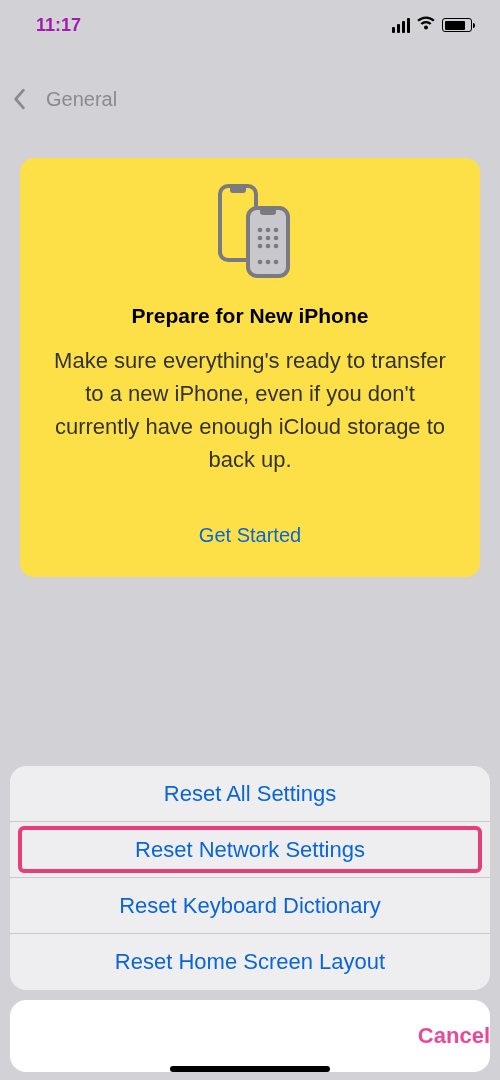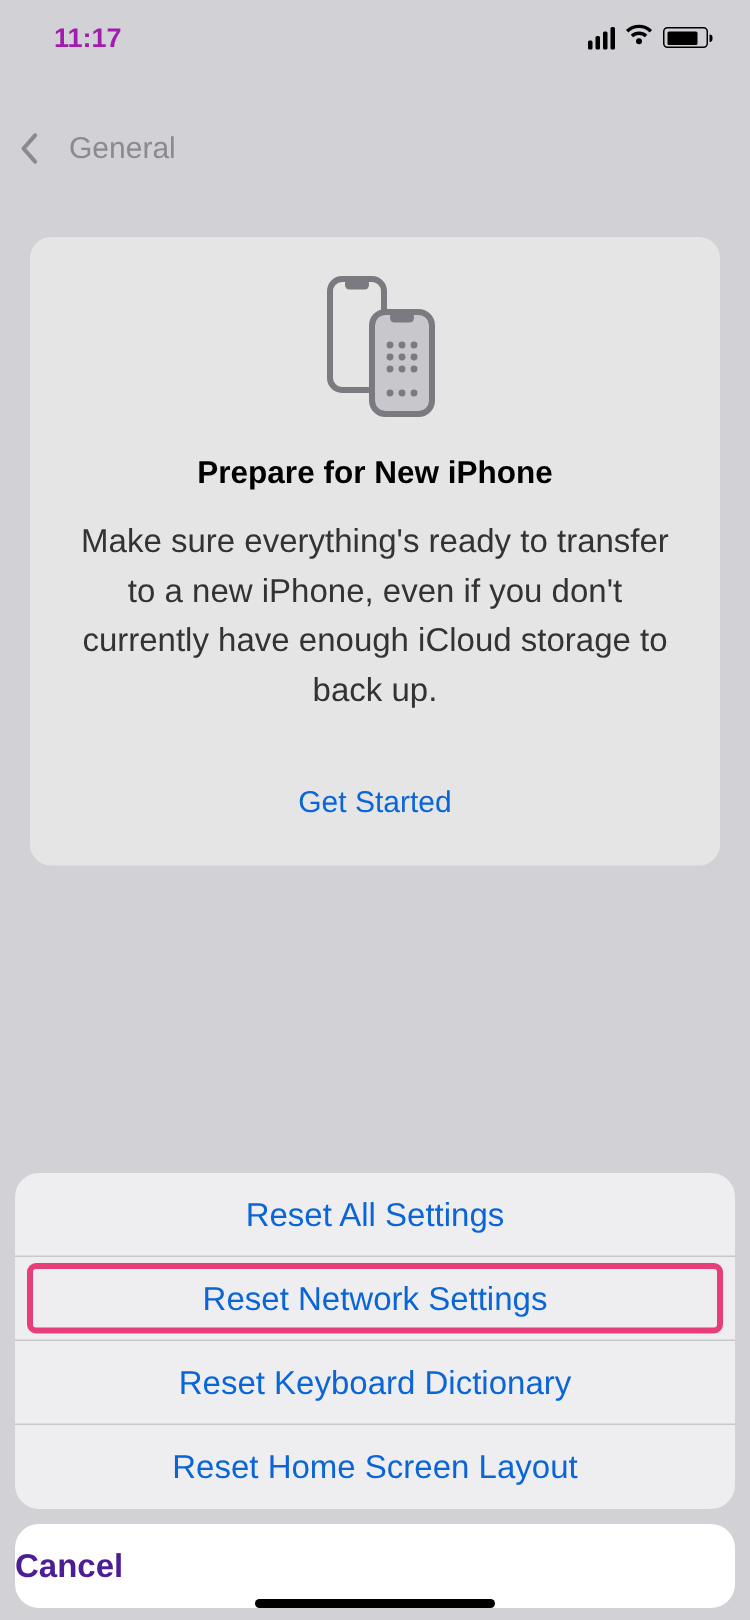--- a/index.html
+++ b/index.html
@@ -88,21 +88,21 @@
       position: absolute;
       left: 50%;
       transform: translateX(-50%);
       font-size: 20px;
       font-weight: 600;
       color: #000;
     }
 
     .card {
       margin: 54px 20px 0 20px;
-      background: #e5e5e5;
+      background: #fde047;
       border-radius: 14px;
       padding: 22px 18px 30px 18px;
       text-align: center;
     }
     .device-illustration {
       display: flex;
       justify-content: center;
       margin-bottom: 24px;
     }
     .card-title {
@@ -148,25 +148,25 @@
     .highlight-box {
       position: absolute;
       inset: 4px 8px;
       border: 4px solid #e63e7b;
       border-radius: 6px;
       pointer-events: none;
     }
     .cancel-sheet {
       background: #fff;
       border-radius: 16px;
-      height: 56px;
-      display: flex;
-      align-items: center;
-      justify-content: flex-start;
-      color: #4c1d95;
+      height: 72px;
+      display: flex;
+      align-items: center;
+      justify-content: flex-end;
+      color: #ec4899;
       font-size: 22px;
       font-weight: 600;
     }
     .peek-text {
       position: absolute;
       left: 30px;
       bottom: 100px;
       color: #0a65d6;
       font-size: 19px;
     }

